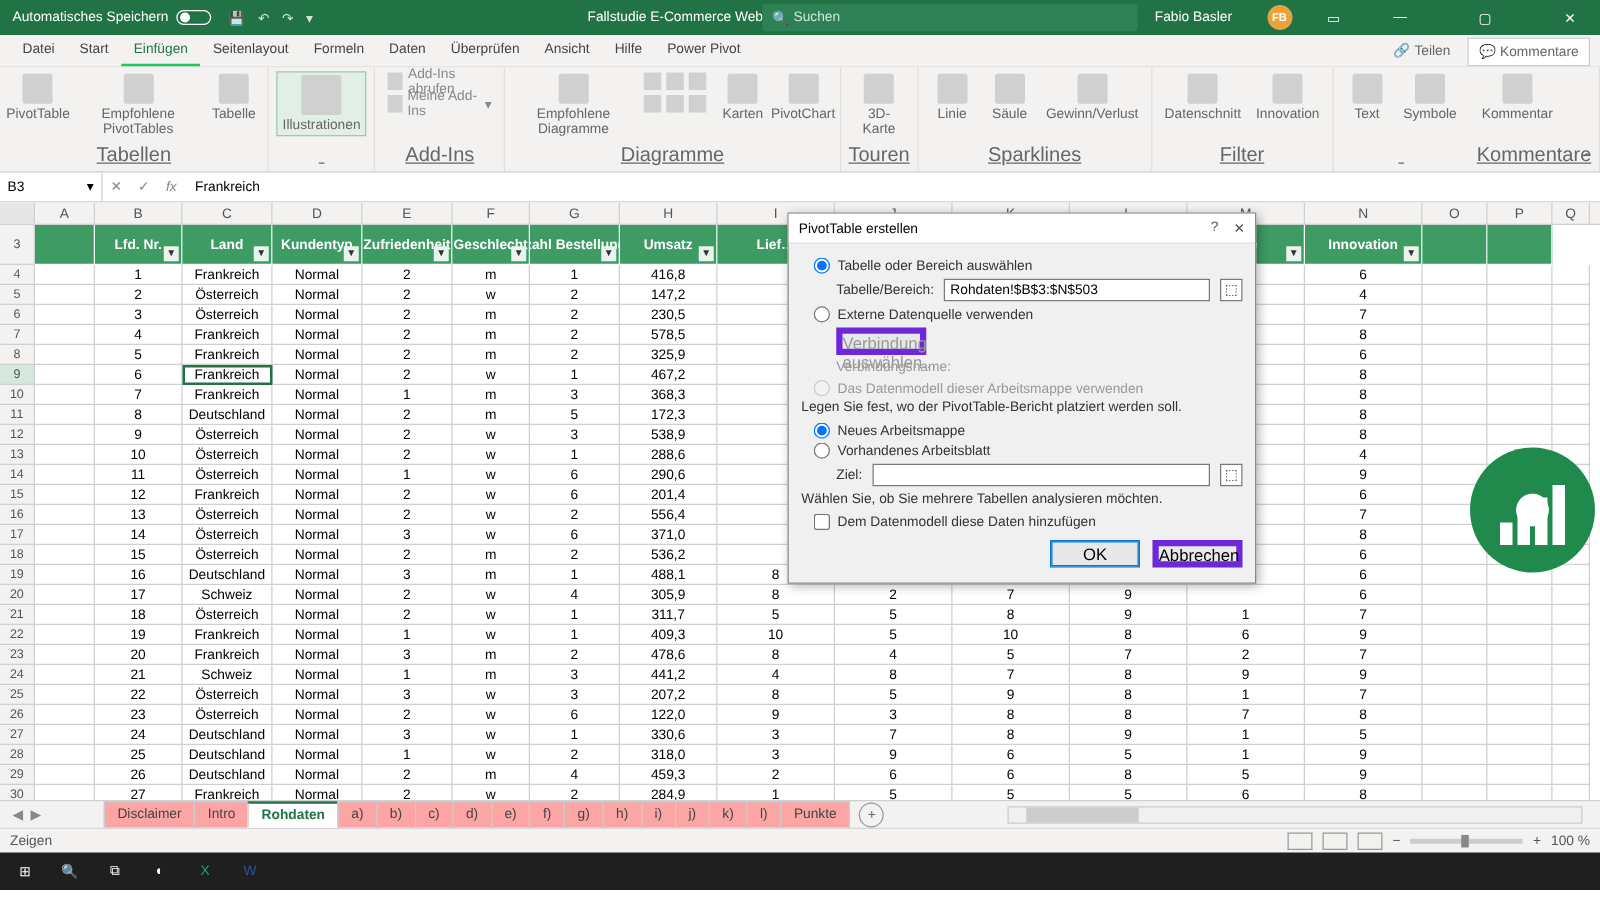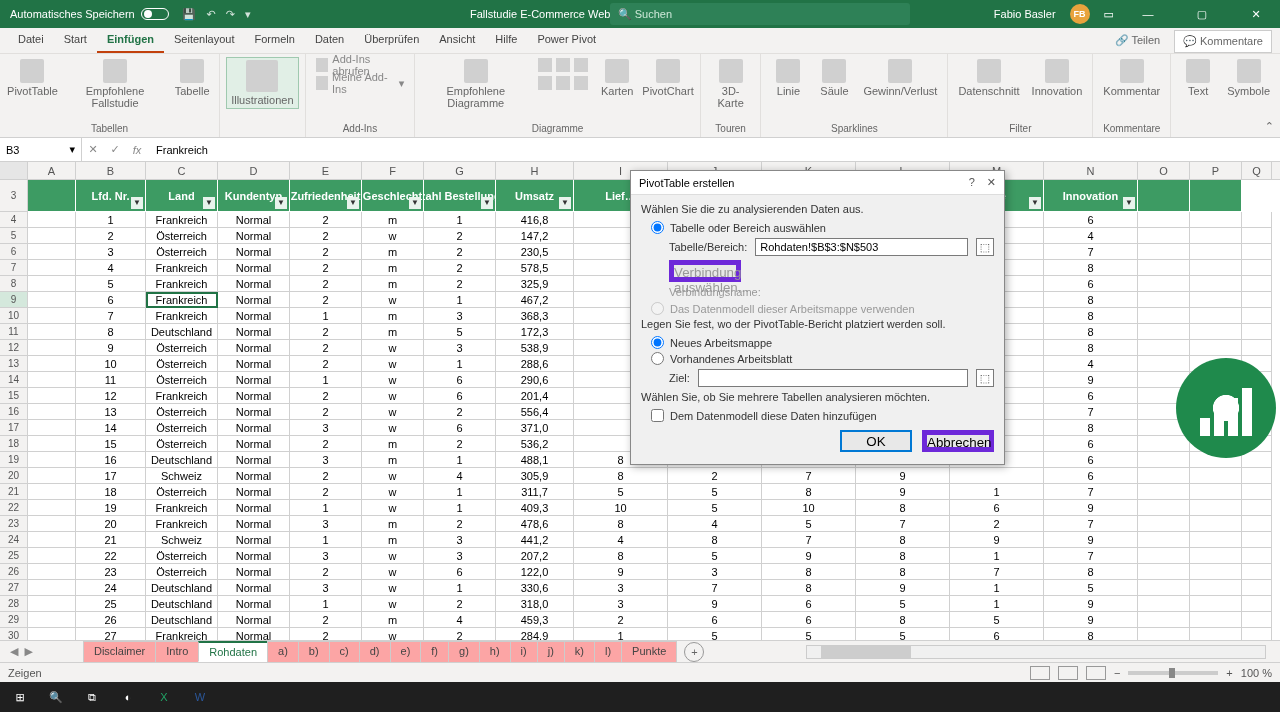--- a/index.html
+++ b/index.html
@@ -7,41 +7,41 @@
 
 
 .titlebar { height:28px; background:#217346; color:#fff; display:flex; align-items:center; padding:0 4px; }
 .titlebar .autosave { display:flex; align-items:center; gap:6px; margin-left:6px; }
 .toggle { width:28px; height:12px; border:1px solid #fff; border-radius:6px; position:relative; }
 .toggle::after { content:""; position:absolute; width:8px; height:8px; background:#fff; border-radius:50%; top:1px; left:2px; }
 .titlebar .qat { display:flex; gap:10px; margin-left:14px; }
 .titlebar .qat span { opacity:.8; }
 .titlebar .filename { position:absolute; left:50%; transform:translateX(-170px); }
 .titlebar .search { position:absolute; left:50%; transform:translateX(-30px); width:300px; height:22px; background:#2e8157; border-radius:3px; display:flex; align-items:center; padding:0 8px; color:#cde8d8; }
-.titlebar .right { margin-left:auto; display:flex; align-items:center; gap:14px; }
+.titlebar .right { margin-left:auto; display:flex; align-items:center; gap:28px; }
 .titlebar .avatar { width:20px; height:20px; border-radius:50%; background:#e8a33d; color:#fff; display:flex; align-items:center; justify-content:center; font-size:9px; font-weight:bold; }
 .winbtn { width:40px; text-align:center; }
 
 
 .ribtabs { height:26px; background:#f3f2f1; display:flex; align-items:flex-end; padding:0 8px; border-bottom:1px solid #e1dfdd; }
 .ribtabs .tab { padding:4px 10px 6px; color:#444; cursor:pointer; }
-.ribtabs .tab.active { color:#217346; border-bottom:2px solid #c2410c; font-weight:700; }
+.ribtabs .tab.active { color:#217346; border-bottom:2px solid #22c55e; font-weight:400; }
 .ribtabs .right { margin-left:auto; display:flex; gap:6px; }
 .ribtabs .right .btn { padding:4px 8px; color:#666; }
 .ribtabs .right .btn.k { background:#fff; border:1px solid #ccc; }
 
 
 .ribbon { height:84px; background:#f3f2f1; border-bottom:1px solid #d0d0d0; display:flex; position:relative; }
 .ribgroup { border-right:1px solid #e1dfdd; display:flex; flex-direction:column; justify-content:space-between; padding:3px 6px 1px; }
 .ribgroup .items { display:flex; gap:4px; flex:1; align-items:flex-start; }
 .ribitem { display:flex; flex-direction:column; align-items:center; gap:2px; padding:2px 4px; color:#666; text-align:center; min-width:42px; }
 .ribitem .ico { width:24px; height:24px; background:#d0d0d0; border-radius:2px; }
 .ribitem.big .ico { width:32px; height:32px; }
 .ribitem.sel { background:#e1efe6; border:1px solid #9fc9af; }
-.ribgroup .glabel { text-align:center; color:#666; font-size:10px; padding-bottom:2px; }
+.ribgroup .glabel { text-align:center; color:#666; font-size:16px; padding-bottom:2px;text-decoration:underline; }
 .ribstack { display:flex; flex-direction:column; gap:2px; }
 .ribstack .row { display:flex; align-items:center; gap:4px; color:#888; padding:1px 4px; }
 .ribstack .row .sico { width:14px; height:14px; background:#d0d0d0; }
 .ribbon .collapse { position:absolute; right:6px; bottom:4px; color:#666; }
 
 
 .fbar { height:24px; border-bottom:1px solid #d0d0d0; display:flex; align-items:center; }
 .namebox { width:82px; border-right:1px solid #d0d0d0; height:100%; display:flex; align-items:center; padding:0 6px; justify-content:space-between; }
 .fbtn { width:22px; text-align:center; color:#888; }
 .fx { font-style:italic; }
@@ -61,21 +61,21 @@
 .row.sel .rh { background:#d4e8dc; }
 .cell.selc { outline:2px solid #217346; outline-offset:-2px; }
 
 
 .cA{width:48px}.cB{width:70px}.cC{width:72px}.cD{width:72px}.cE{width:72px}.cF{width:62px}.cG{width:72px}.cH{width:78px}.cI{width:94px}.cJ{width:94px}.cK{width:94px}.cL{width:94px}.cM{width:94px}.cN{width:94px}.cO{width:52px}.cP{width:52px}.cQ{width:30px}
 
 
 .sheetbar { height:22px; background:#f3f2f1; border-top:1px solid #d0d0d0; display:flex; align-items:center; position:relative; }
 .stabs { display:flex; margin-left:50px; }
 .stab { padding:3px 10px; border:1px solid #ccc; border-bottom:none; background:#fca5a5; color:#444; margin-right:-1px; font-size:11px; }
-.stab.active { background:#fff; border-bottom:1px solid #fff; color:#217346; font-weight:400; border-top:2px solid #217346;text-align:center; }
+.stab.active { background:#fff; border-bottom:1px solid #fff; color:#217346; font-weight:700; border-top:2px solid #217346;text-align:center; }
 .addsheet { width:20px; height:20px; border:1px solid #999; border-radius:50%; margin-left:8px; text-align:center; line-height:18px; color:#666; }
 .hscroll { position:absolute; right:14px; width:460px; height:14px; background:#f0f0f0; border:1px solid #ccc; }
 .hscroll .thumb { position:absolute; left:14px; width:90px; height:100%; background:#cdcdcd; }
 
 
 .statusbar { height:20px; background:#f3f2f1; border-top:1px solid #d0d0d0; display:flex; align-items:center; padding:0 8px; color:#555; font-size:11px; }
 .statusbar .right { margin-left:auto; display:flex; align-items:center; gap:8px; }
 .viewbtn { width:20px; height:14px; border:1px solid #999; }
 .zoomslider { width:90px; height:4px; background:#ccc; position:relative; }
 .zoomslider::after { content:""; position:absolute; left:45%; top:-3px; width:6px; height:10px; background:#888; }
@@ -155,21 +155,21 @@
 
 <div class="ribbon">
   <div class="ribgroup">
     <div class="items">
       <div class="ribitem">
           <div class="ico"></div>
           <span>PivotTable</span>
         </div>
       <div class="ribitem">
           <div class="ico"></div>
-          <span>Empfohlene Fallstudie</span>
+          <span>Empfohlene PivotTables</span>
         </div>
       <div class="ribitem">
           <div class="ico"></div>
           <span>Tabelle</span>
         </div>
     </div>
     <div class="glabel">Tabellen</div>
   </div>
   <div class="ribgroup">
     <div class="items">
@@ -251,41 +251,41 @@
           <div class="ico"></div>
           <span>Datenschnitt</span>
         </div>
       <div class="ribitem">
           <div class="ico"></div>
           <span>Innovation</span>
         </div>
     </div>
     <div class="glabel">Filter</div>
   </div>
+  <div class="ribgroup" style="border-right:none">
+    <div class="items">
+      <div class="ribitem">
+          <div class="ico"></div>
+          <span>Text</span>
+        </div>
+      <div class="ribitem">
+          <div class="ico"></div>
+          <span>Symbole</span>
+        </div>
+    </div>
+    <div class="glabel">&nbsp;</div>
+  </div>
   <div class="ribgroup">
     <div class="items">
         <div class="ribitem">
           <div class="ico"></div>
           <span>Kommentar</span>
         </div>
       </div>
     <div class="glabel">Kommentare</div>
-  </div>
-  <div class="ribgroup" style="border-right:none">
-    <div class="items">
-      <div class="ribitem">
-          <div class="ico"></div>
-          <span>Text</span>
-        </div>
-      <div class="ribitem">
-          <div class="ico"></div>
-          <span>Symbole</span>
-        </div>
-    </div>
-    <div class="glabel">&nbsp;</div>
   </div>
   <span class="collapse">⌃</span>
 </div>
 
 <div class="fbar">
   <div class="namebox">
       <span>B3</span>
       <span>▾</span>
     </div>
   <div class="fbtn">✕</div>
@@ -889,30 +889,33 @@
 
 <div class="dialog">
   <div class="dtitle">
     <span>PivotTable erstellen</span>
     <div class="r">
       <span>?</span>
       <span>✕</span>
     </div>
   </div>
   <div class="dbody">
-    <div class="sec">Wählen Sie die zu analysierenden Daten aus.</div>
     <div class="optrow">
         <input type="radio" checked="" style="">
         <span>Tabelle oder Bereich auswählen</span>
       </div>
     <div class="field">
       <span>Tabelle/Bereich:</span>
       <input type="text" value="Rohdaten!$B$3:$N$503" style="">
       <div class="pick">⬚</div>
     </div>
+    <div class="optrow">
+        <input type="radio" style="">
+        <span>Externe Datenquelle verwenden</span>
+      </div>
     <div class="field">
         <button class="db disabled">Verbindung auswählen...</button>
       </div>
     <div class="field disabled">
         <span>Verbindungsname:</span>
       </div>
     <div class="optrow disabled">
         <input type="radio" disabled="" style="">
         <span>Das Datenmodell dieser Arbeitsmappe verwenden</span>
       </div>

